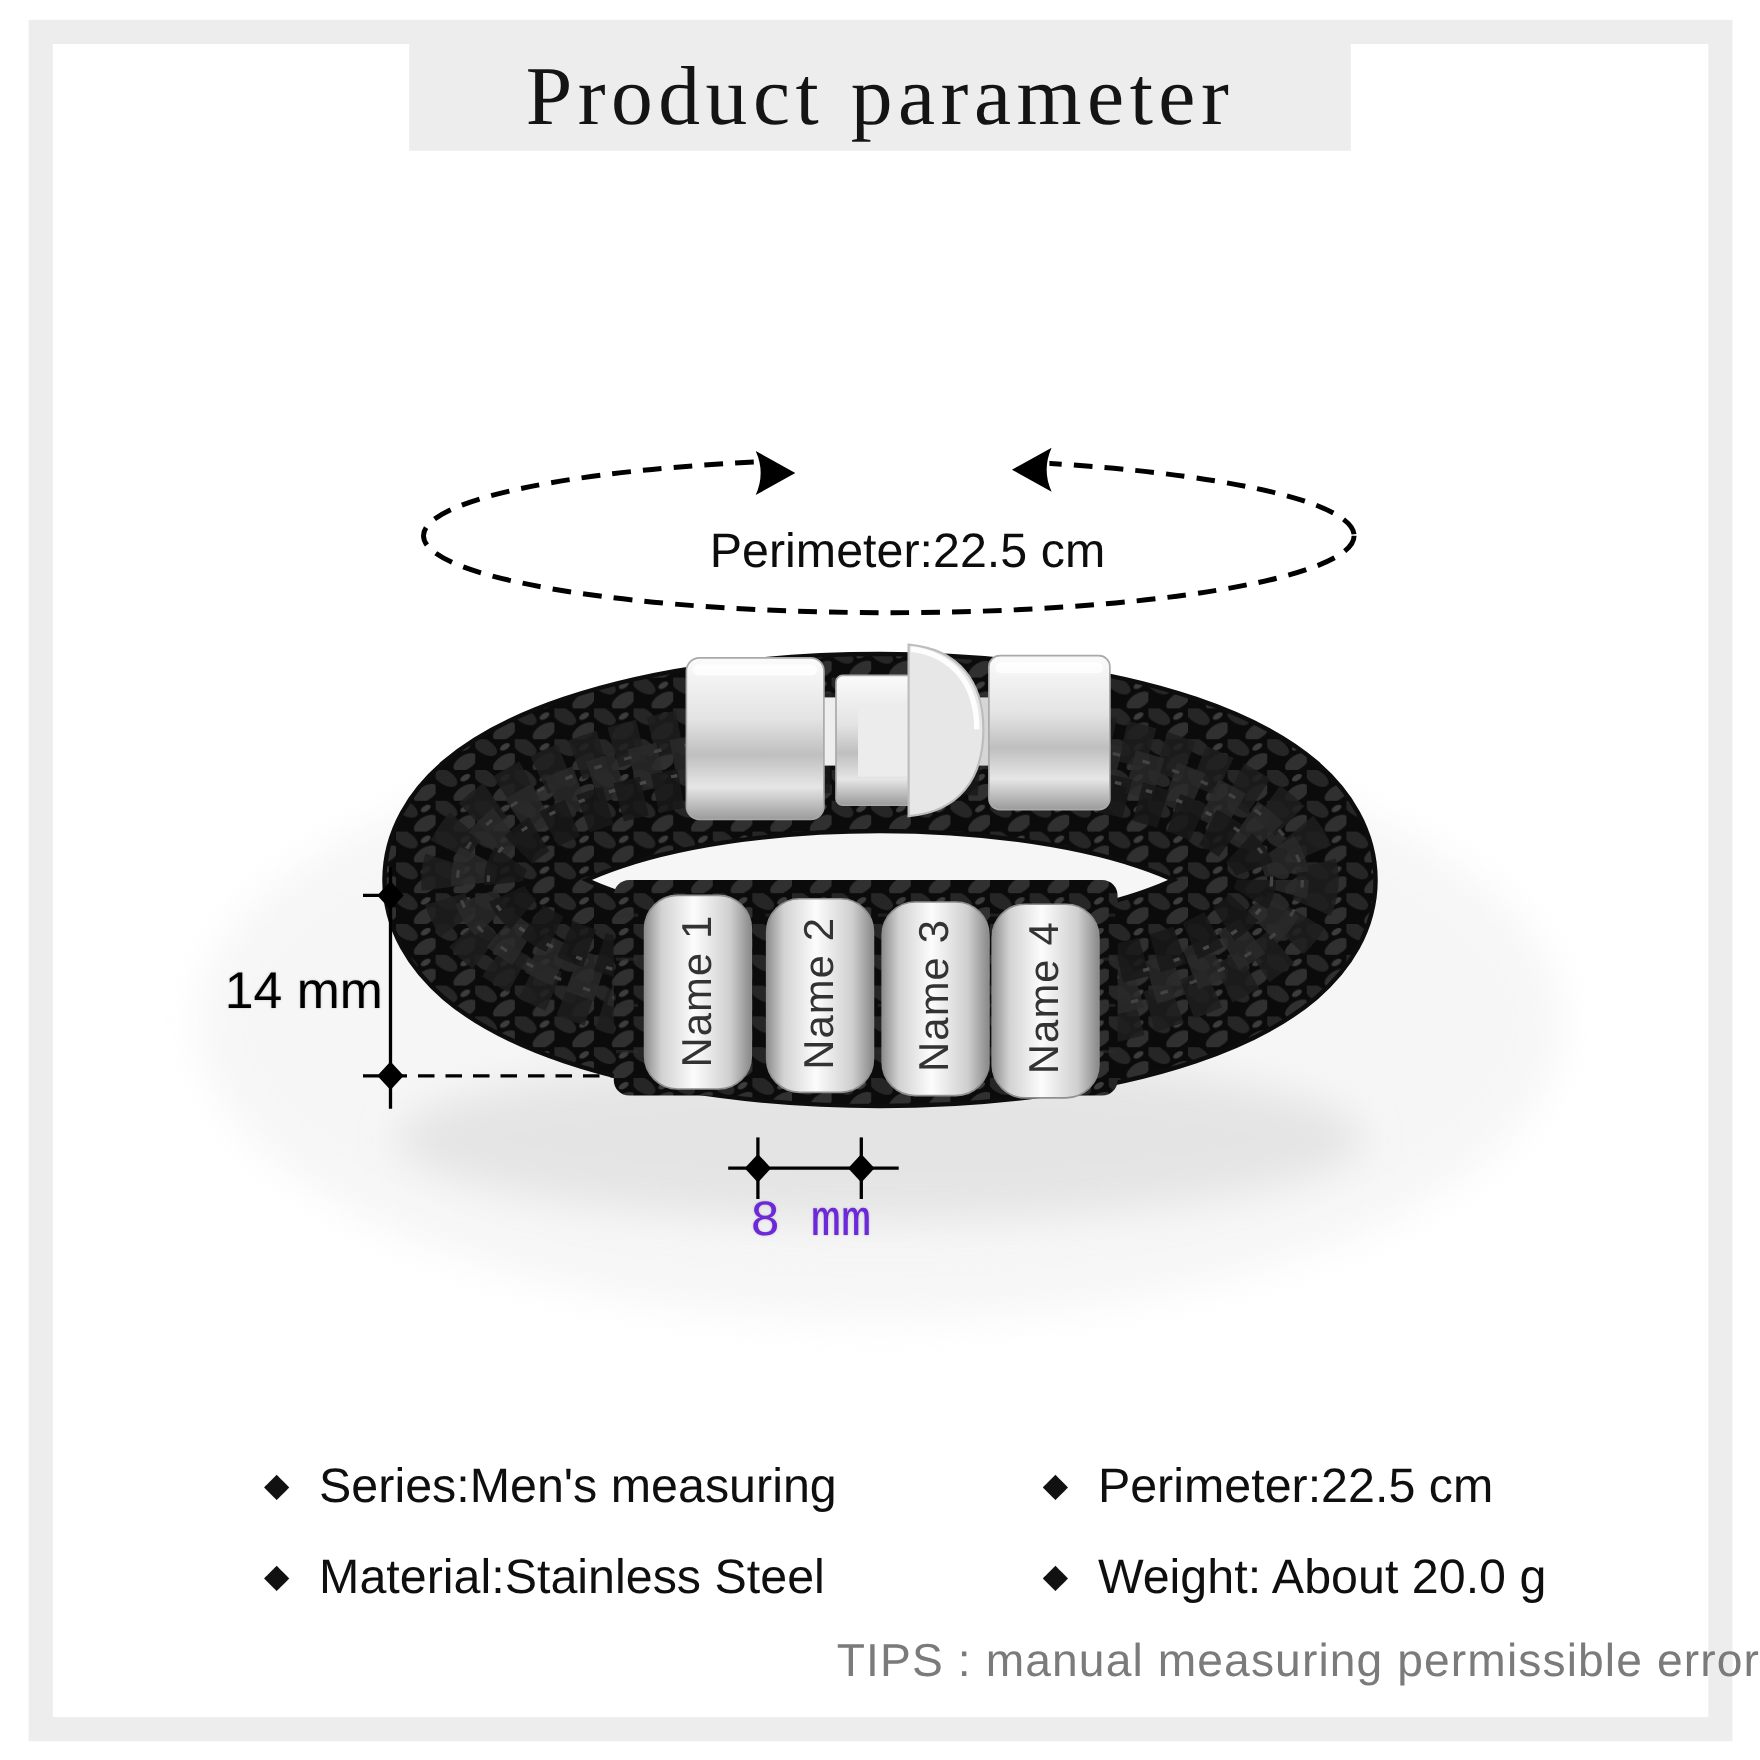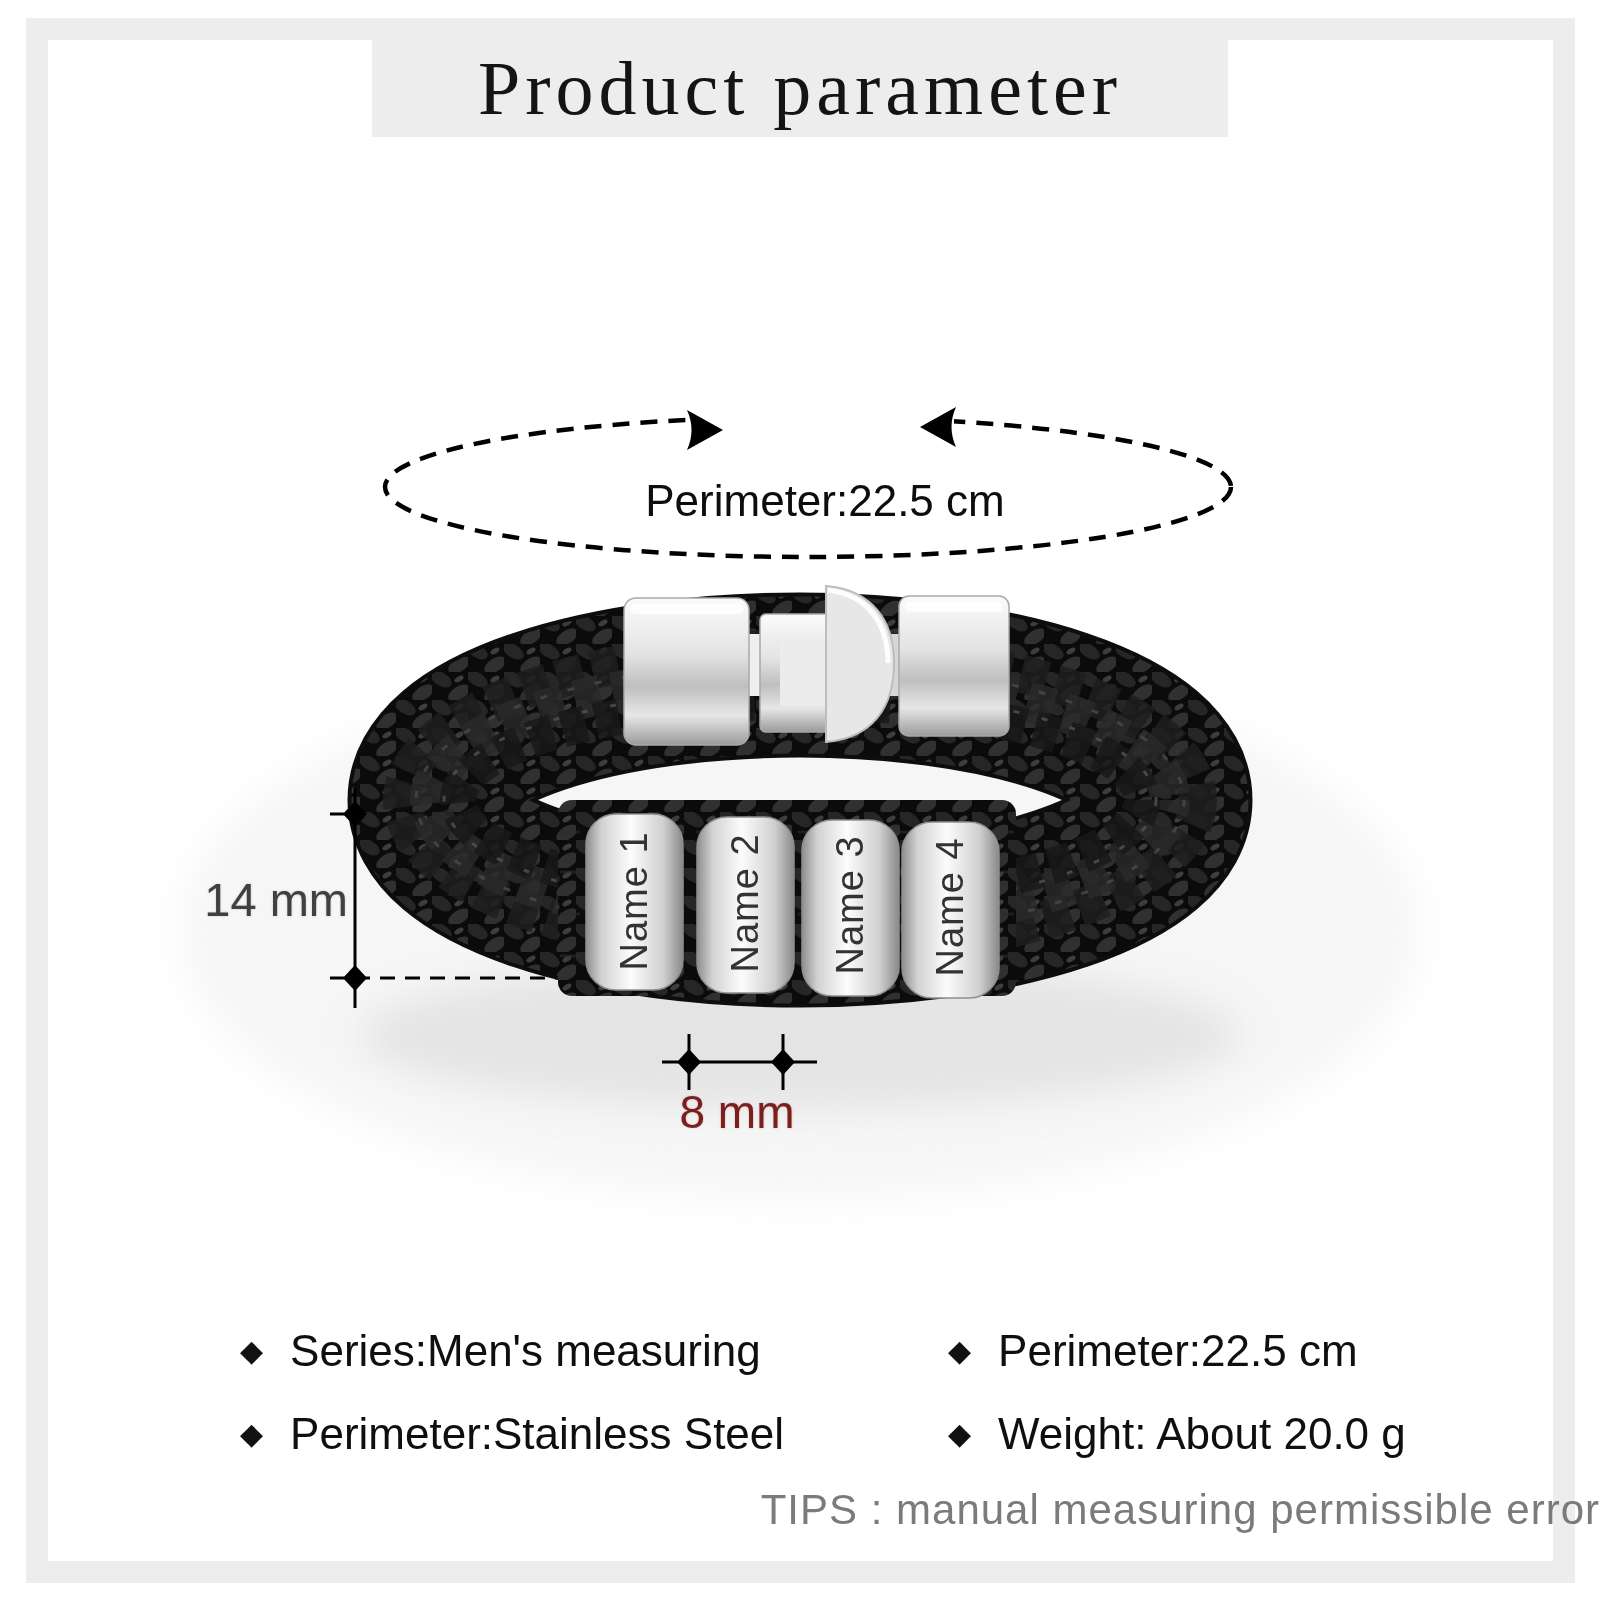--- a/index.html
+++ b/index.html
@@ -20,25 +20,25 @@
     font-size:76px; letter-spacing:5px; color:#141414; white-space:nowrap;
   }
   svg.scene { position:absolute; left:0; top:0; width:1600px; height:1600px; }
   .overlay { position:absolute; white-space:nowrap; }
   .perimeter-label {
     left:610px; top:476px; width:430px; text-align:center;
     font-size:44px; color:#0d0d0d;
   }
   .dim-14 {
     left:138px; top:872px; width:210px; text-align:right;
-    font-size:47px; color:#404040; text-shadow:0 0 2px rgba(120,120,120,.45);
+    font-size:47px; color:#000000; text-shadow:0 0 2px rgba(120,120,120,.45);
   }
   .dim-8 {
     left:637px; top:1085px; width:200px; text-align:center;
-    font-size:46px; color:#7f1d1d; text-shadow:0 0 2px rgba(120,120,120,.45);
+    font-size:46px; color:#6d28d9; text-shadow:0 0 2px rgba(120,120,120,.45);font-family:Liberation Mono, monospace;
   }
   .bead-label {
     position:absolute; width:210px; height:46px;
     display:flex; align-items:center; justify-content:center;
     transform:rotate(-90deg); font-size:38px; color:#333;
     letter-spacing:1px;
   }
   .bead-label.b1 { left:529px; top:878px; }
   .bead-label.b2 { left:640px; top:880px; }
   .bead-label.b3 { left:745px; top:882px; }
@@ -178,21 +178,21 @@
   <div class="bead-label b2">Name 2</div>
   <div class="bead-label b3">Name 3</div>
   <div class="bead-label b4">Name 4</div>
 
   <div class="spec-row r1l">
     <span class="bullet">◆</span>
     <span>Series:Men's measuring</span>
   </div>
   <div class="spec-row r2l">
     <span class="bullet">◆</span>
-    <span>Perimeter:Stainless Steel</span>
+    <span>Material:Stainless Steel</span>
   </div>
   <div class="spec-row r1r">
     <span class="bullet">◆</span>
     <span>Perimeter:22.5 cm</span>
   </div>
   <div class="spec-row r2r">
     <span class="bullet">◆</span>
     <span>Weight: About 20.0 g</span>
   </div>
 

